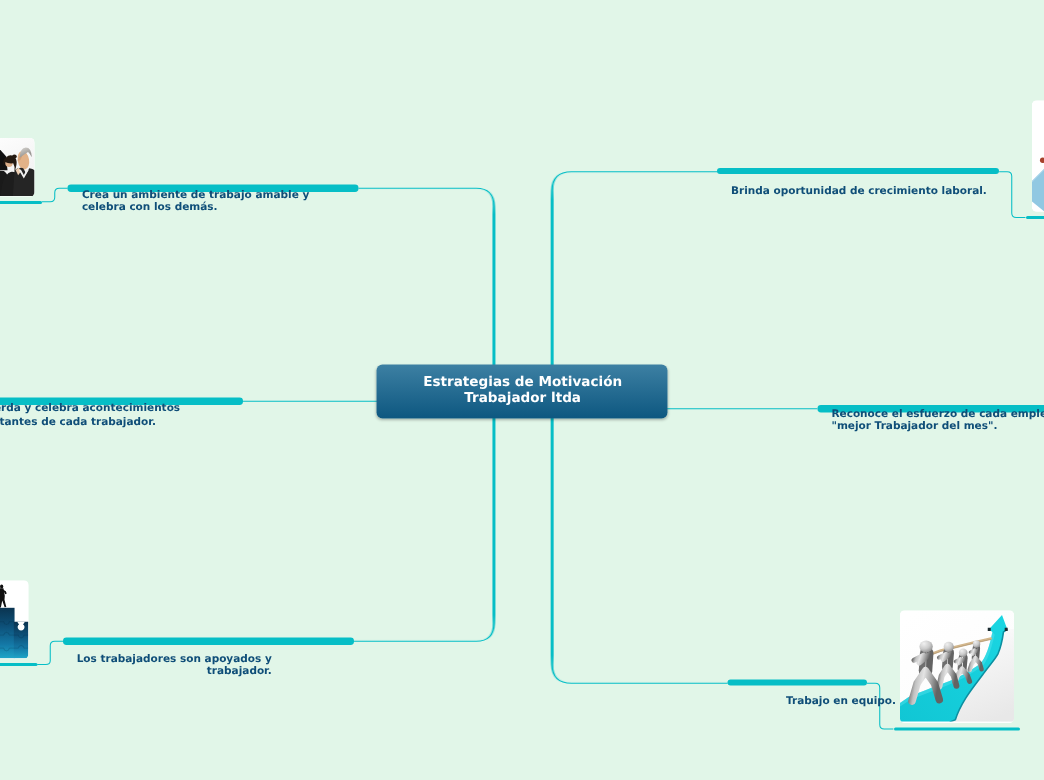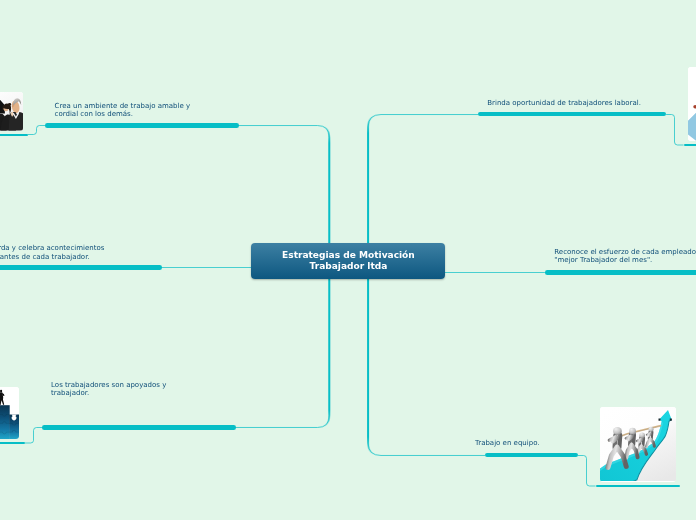--- a/index.html
+++ b/index.html
@@ -1,23 +1,23 @@
 <!DOCTYPE html>
 <html><head>
 <meta charset="utf-8">
 <style>
   html,body{margin:0;padding:0;}
   body{width:696px;height:520px;overflow:hidden;background:#e1f6e8;
        font-family:"DejaVu Sans",sans-serif;}
   #map{position:relative;width:696px;height:520px;overflow:hidden;}
   #links{position:absolute;left:0;top:0;width:696px;height:520px;}
   .bar{position:absolute;background:#06bec6;border-radius:2.3px;}
-  .txt{position:absolute;color:#0f4e78;font-size:7px;font-weight:normal;
+  .txt{position:absolute;color:#0f4e78;font-size:7px;font-weight:bold;
        line-height:8.4px;white-space:pre;letter-spacing:0;
-       -webkit-font-smoothing:antialiased;transform:translateZ(0);}
+       -webkit-font-smoothing:antialiased;transform:translateZ(0);margin-top:24px;}
   .pic{position:absolute;overflow:hidden;border-radius:3px;background:#fff;}
   #root-node{position:absolute;left:251.4px;top:242.5px;width:194.1px;height:36.4px;
        border-radius:4px;background:linear-gradient(180deg,#3d80a3 0%,#0d5780 100%);
        box-shadow:0 1px 2px rgba(0,0,0,.28);
        display:flex;align-items:center;justify-content:center;}
   #root-text{color:#ffffff;font-size:9.05px;font-weight:bold;line-height:10.2px;text-align:center;white-space:pre;-webkit-font-smoothing:antialiased;transform:translateZ(0);}
 
   .bar-l1{left:45.1px;top:123.4px;width:193.9px;height:4.6px;}
   .bar-l2{left:-32.1px;top:265.25px;width:193.9px;height:4.6px;}
   .bar-l3{left:42.1px;top:425.4px;width:193.9px;height:4.6px;}
@@ -25,24 +25,24 @@
   .bar-r2{left:544.9px;top:270.3px;width:193.9px;height:4.6px;}
   .bar-r3{left:485.1px;top:452.85px;width:92.9px;height:4.6px;}
   .ibar{border-radius:1.2px;}
   .ibar-l1{left:-30px;top:133.7px;width:57.8px;height:2.2px;}
   .ibar-l3{left:-30px;top:441.9px;width:54.8px;height:2.3px;}
   .ibar-r1{left:683.6px;top:143.9px;width:60px;height:2.4px;}
   .ibar-r3{left:595.6px;top:484.9px;width:84.4px;height:2.3px;}
 
   .txt-l1{left:54.6px;top:101.5px;}
   .txt-l2{left:-23.3px;top:244.3px;}
-  .txt-l3{left:51.1px;top:381px;}
+  .txt-l3{left:51.1px;top:411px;text-align:right;}
   .txt-r1{left:487.3px;top:99.4px;}
   .txt-r2{left:554.3px;top:248px;}
-  .txt-r3{left:475px;top:439.3px;}
+  .txt-r3{left:524px;top:439.3px;}
 
   .pic-l1{left:-25px;top:92px;width:48px;height:38.6px;}
   .pic-l3{left:-20.8px;top:386.7px;width:40px;height:52px;}
   .pic-r1{left:688.2px;top:67px;width:75px;height:74px;}
   .pic-r3{left:599.8px;top:407.3px;width:76px;height:74.7px;}
 </style>
 </head>
 <body>
 
 <div id="map">
@@ -79,24 +79,24 @@
   <div class="bar bar-l2"></div>
   <div class="bar bar-l3"></div>
   <div class="bar bar-r1"></div>
   <div class="bar bar-r2"></div>
   <div class="bar bar-r3"></div>
   <div class="bar ibar ibar-l1"></div>
   <div class="bar ibar ibar-l3"></div>
   <div class="bar ibar ibar-r1"></div>
   <div class="bar ibar ibar-r3"></div>
 
-  <div class="txt txt-l1"><div>Crea un ambiente de trabajo amable y</div><div>cordial con los demás.</div></div>
+  <div class="txt txt-l1"><div>Crea un ambiente de trabajo amable y</div><div>celebra con los demás.</div></div>
   <div class="txt txt-l2"><div>Recuerda y celebra acontecimientos</div><div>importantes de cada trabajador.</div></div>
   <div class="txt txt-l3"><div>Los trabajadores son apoyados y</div><div>trabajador.</div></div>
-  <div class="txt txt-r1"><div>Brinda oportunidad de trabajadores laboral.</div></div>
+  <div class="txt txt-r1"><div>Brinda oportunidad de crecimiento laboral.</div></div>
   <div class="txt txt-r2"><div>Reconoce el esfuerzo de cada empleado,</div><div>"mejor Trabajador del mes".</div></div>
   <div class="txt txt-r3"><div>Trabajo en equipo.</div></div>
 
   <div class="pic pic-l1">
     <svg viewBox="0 0 48 38.6" width="48" height="38.6">
       <defs>
         <linearGradient id="gL1bg" x1="0.2" y1="0" x2="0.8" y2="1">
           <stop offset="0" stop-color="#ffffff"></stop>
             <stop offset="1" stop-color="#efefef"></stop>
         </linearGradient>

